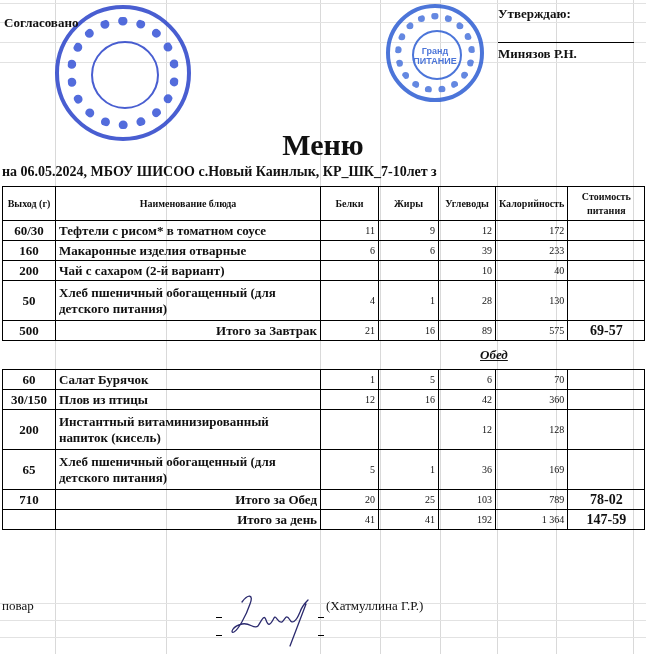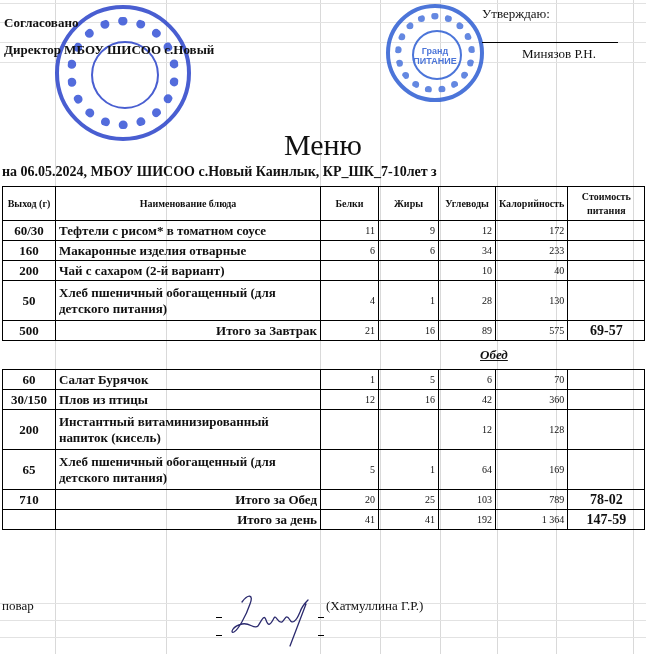--- a/index.html
+++ b/index.html
@@ -10,34 +10,34 @@
     color:#111;
   }
   
   .grid-v { position:absolute; top:0; bottom:0; width:1px; background:#d9d9d9; }
   .grid-h { position:absolute; left:0; right:0; height:1px; background:#e2e2e2; }
 
   .abs { position:absolute; }
 
   .approve-left { left:4px; top:14px; font-size:13px; font-weight:bold; line-height:18px; background:transparent; z-index:3; }
   .approve-left .l2 { margin-top:9px; }
-  .approve-right { left:482px; top:6px; font-size:13px; font-weight:normal; z-index:3; }
+  .approve-right { left:498px; top:6px; font-size:13px; font-weight:bold; z-index:3; }
   .approve-right .sign-line { position:absolute; left:0; top:36px; width:136px; height:1px; background:#000; }
-  .approve-right .name { position:absolute; left:0; top:40px; white-space:nowrap;margin-left:40px; }
+  .approve-right .name { position:absolute; left:0; top:40px; white-space:nowrap; }
 
   .stamp { position:absolute; border-radius:50%; z-index:2; opacity:.85; }
   .stamp1 { left:55px; top:5px; width:136px; height:136px; border:4px solid #2a43c9; box-sizing:border-box; }
   .stamp1 .inner { position:absolute; left:32px; top:32px; width:64px; height:64px; border:2px solid #2a43c9; border-radius:50%; }
   .stamp1 .ring-text { position:absolute; left:8px; top:8px; right:8px; bottom:8px; border:9px dotted #3653d6; border-radius:50%; }
   .stamp2 { left:386px; top:4px; width:98px; height:98px; border:4px solid #2d5ed3; box-sizing:border-box; }
   .stamp2 .ring-text { position:absolute; left:5px; top:5px; right:5px; bottom:5px; border:7px dotted #4a74dc; border-radius:50%; }
   .stamp2 .inner { position:absolute; left:22px; top:22px; width:46px; height:46px; border:2px solid #2d5ed3; border-radius:50%; }
   .stamp2 .label { position:absolute; left:0; right:0; top:38px; text-align:center; font-size:9px; font-weight:bold; color:#2d5ed3; font-family:"Liberation Sans", sans-serif; line-height:10px; }
 
-  .title { left:0; width:646px; top:128px; text-align:center; font-size:30px; font-weight:normal; }
+  .title { left:0; width:646px; top:128px; text-align:center; font-size:30px; font-weight:bold; }
   .subtitle { left:2px; top:164px; font-size:14px; font-weight:bold; white-space:nowrap; }
 
   table.menu {
     position:absolute; left:2px; top:186px;
     border-collapse:collapse; table-layout:fixed;
     font-family:"Liberation Serif", serif;
   }
   table.menu td, table.menu th { padding:0 3px; overflow:hidden; }
   .b td, .b th { border:1px solid #000; }
   th { font-size:10px; font-weight:bold; text-align:center; line-height:14px; }
@@ -67,21 +67,20 @@
 <div class="grid-h" style="top:3px"></div>
 <div class="grid-h" style="top:22px"></div>
 <div class="grid-h" style="top:42px"></div>
 <div class="grid-h" style="top:62px"></div>
 <div class="grid-h" style="top:603px"></div>
 <div class="grid-h" style="top:620px"></div>
 <div class="grid-h" style="top:637px"></div>
 
 <div class="abs approve-left">
   <div>Согласовано</div>
-  <div class="l2">Директор МБОУ ШИСОО с.Новый</div>
 </div>
 
 <div class="stamp stamp1">
   <div class="ring-text"></div>
   <div class="inner"></div>
 </div>
 
 <div class="stamp stamp2">
   <div class="ring-text"></div>
   <div class="inner"></div>
@@ -130,21 +129,21 @@
       <td class="num">9</td>
       <td class="num">12</td>
       <td class="num">172</td>
       <td class="cost"></td>
     </tr>
     <tr class="b" style="height:20px">
       <td class="yield">160</td>
       <td class="dish">Макаронные изделия отварные</td>
       <td class="num">6</td>
       <td class="num">6</td>
-      <td class="num">34</td>
+      <td class="num">39</td>
       <td class="num">233</td>
       <td class="cost"></td>
     </tr>
     <tr class="b" style="height:20px">
       <td class="yield">200</td>
       <td class="dish">Чай с сахаром (2-й вариант)</td>
       <td class="num"></td>
       <td class="num"></td>
       <td class="num">10</td>
       <td class="num">40</td>
@@ -198,21 +197,21 @@
       <td class="num"></td>
       <td class="num">12</td>
       <td class="num">128</td>
       <td class="cost"></td>
     </tr>
     <tr class="b" style="height:40px">
       <td class="yield">65</td>
       <td class="dish">Хлеб пшеничный обогащенный (для детского питания)</td>
       <td class="num">5</td>
       <td class="num">1</td>
-      <td class="num">64</td>
+      <td class="num">36</td>
       <td class="num">169</td>
       <td class="cost"></td>
     </tr>
     <tr class="b" style="height:20px">
       <td class="yield">710</td>
       <td class="total-label">Итого за Обед</td>
       <td class="num">20</td>
       <td class="num">25</td>
       <td class="num">103</td>
       <td class="num">789</td>

